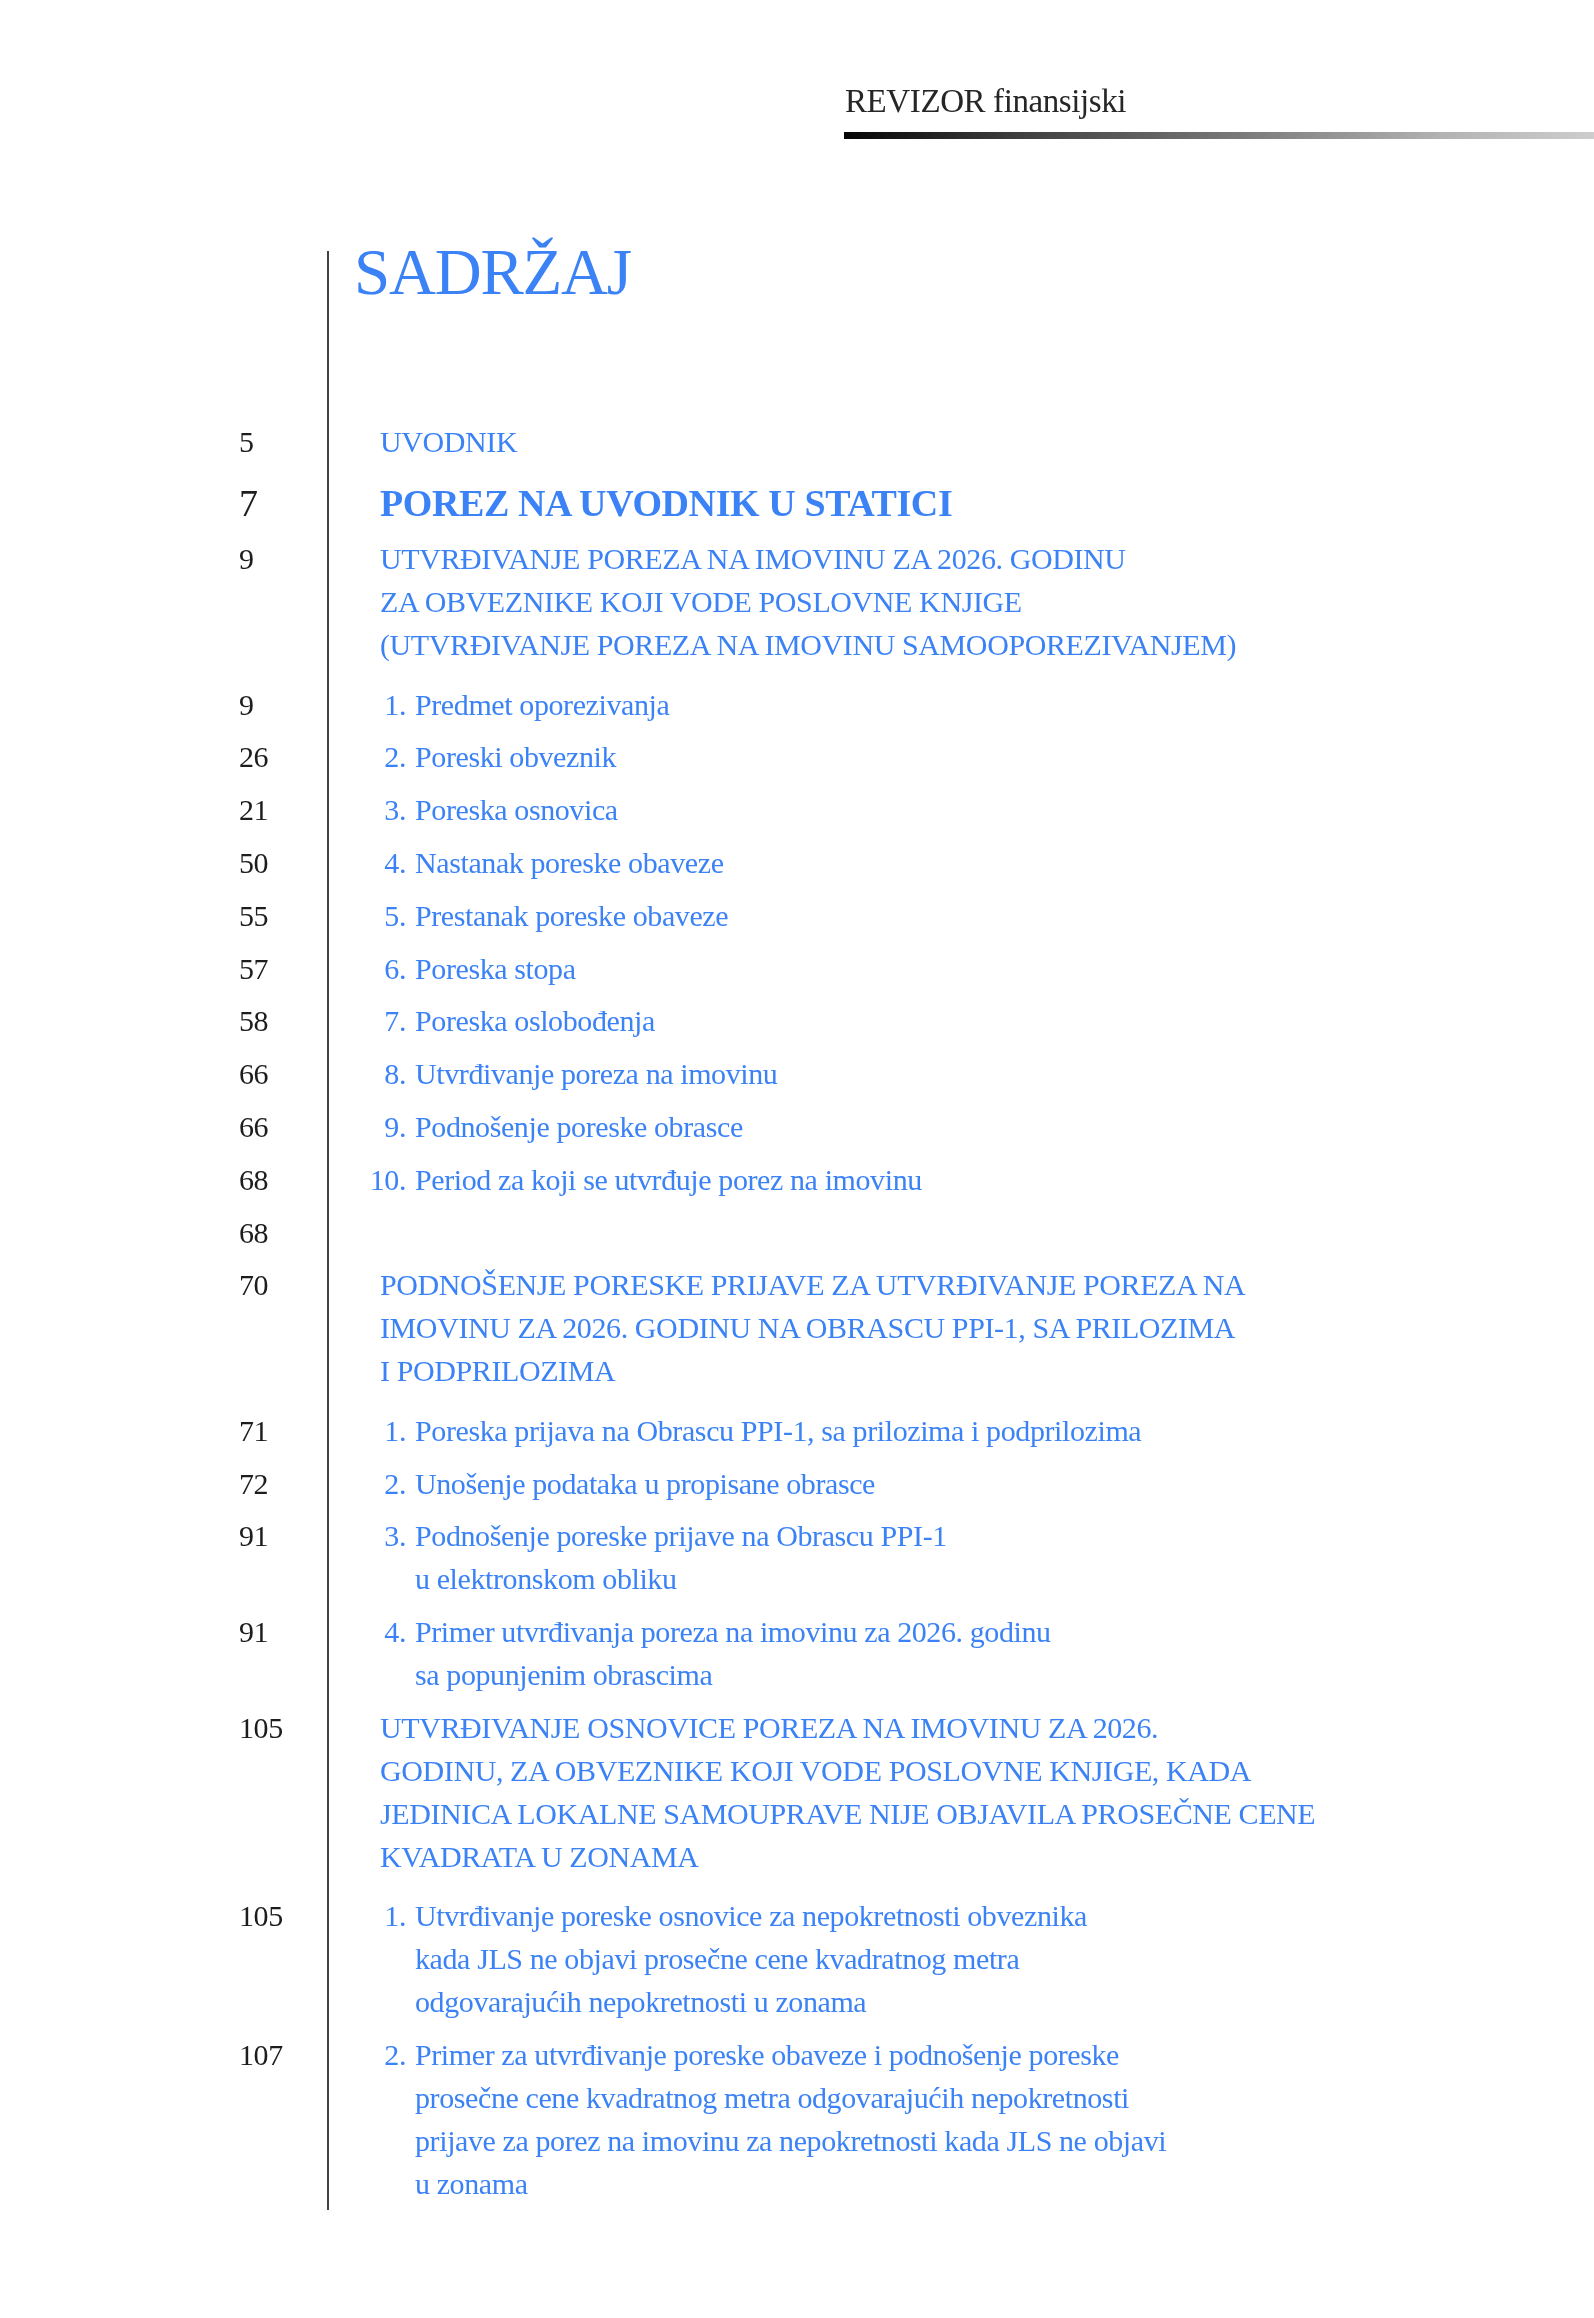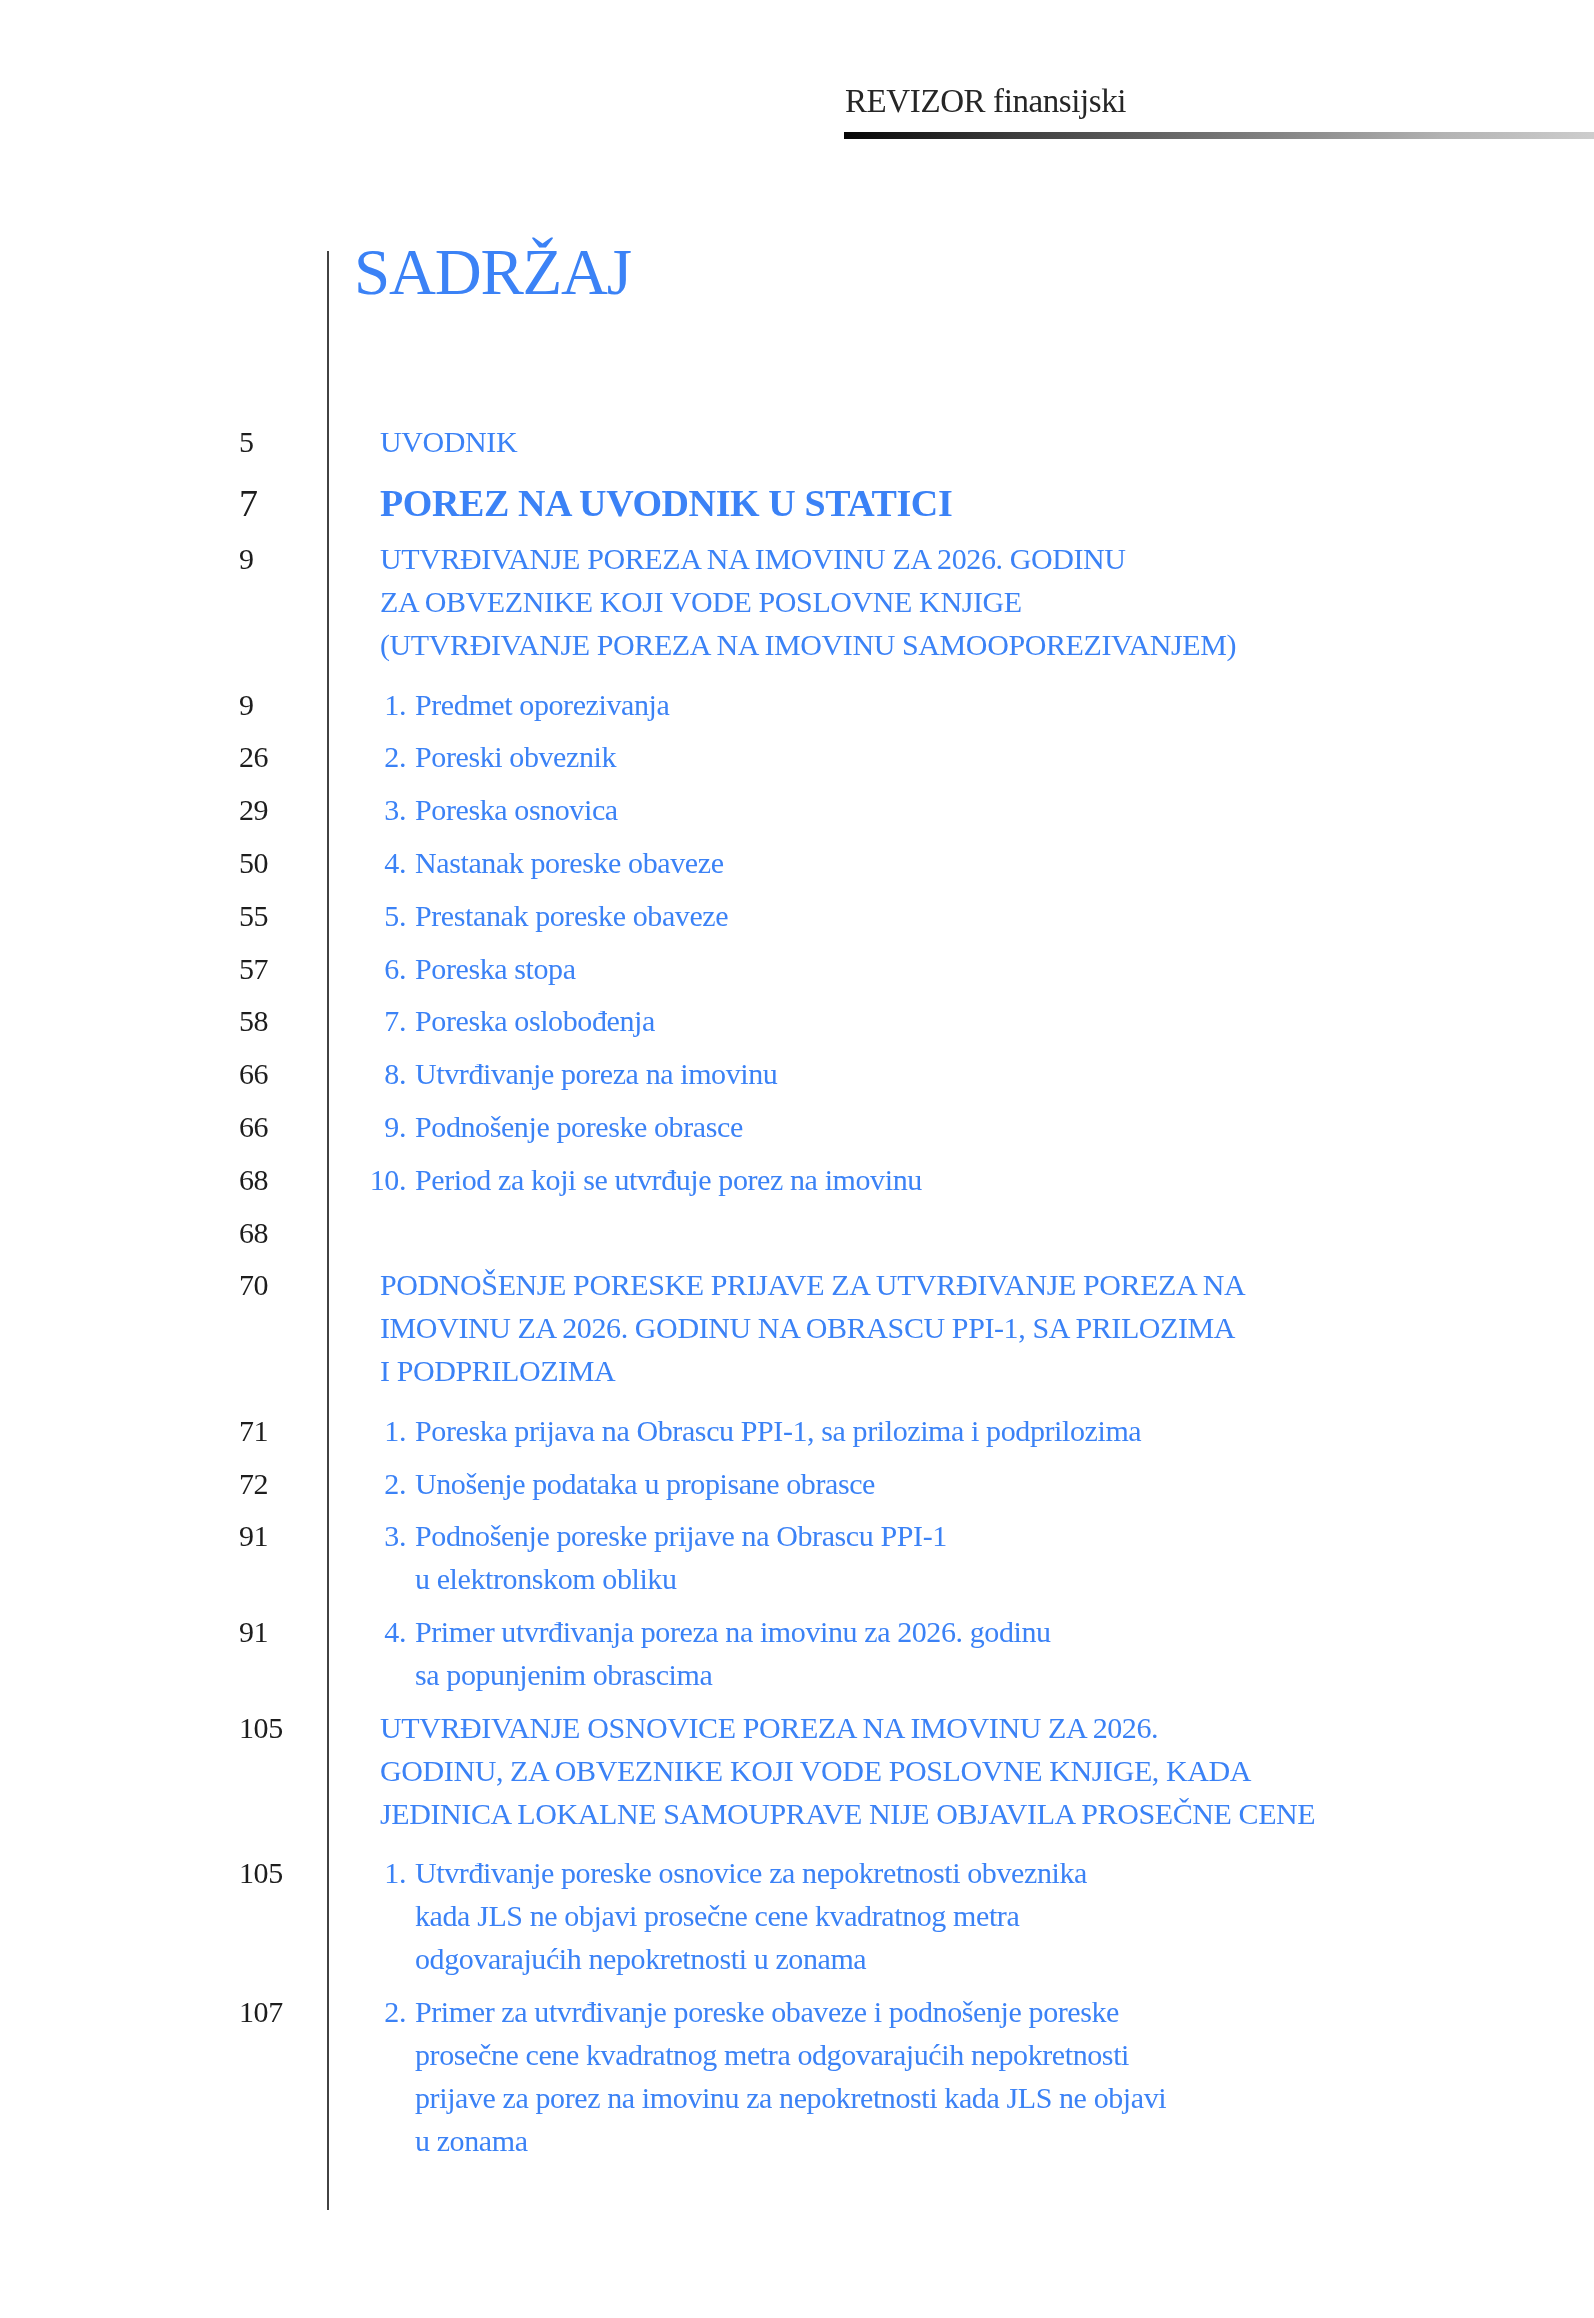--- a/index.html
+++ b/index.html
@@ -157,21 +157,21 @@
         </div>
       </div>
       <div class="row item">
         <div class="num">26</div>
         <div class="entry">
           <span class="marker">2.</span>
           <div class="line">Poreski obveznik</div>
         </div>
       </div>
       <div class="row item">
-        <div class="num">29</div>
+        <div class="num">21</div>
         <div class="entry">
           <span class="marker">3.</span>
           <div class="line">Poreska osnovica</div>
         </div>
       </div>
       <div class="row item">
         <div class="num">50</div>
         <div class="entry">
           <span class="marker">4.</span>
           <div class="line">Nastanak poreske obaveze</div>
@@ -259,20 +259,21 @@
           <div class="line">Primer utvrđivanja poreza na imovinu za 2026. godinu</div>
           <div class="line">sa popunjenim obrascima</div>
         </div>
       </div>
       <div class="row section">
         <div class="num">105</div>
         <div class="entry">
           <div class="line">UTVRĐIVANJE OSNOVICE POREZA NA IMOVINU ZA 2026.</div>
           <div class="line">GODINU, ZA OBVEZNIKE KOJI VODE POSLOVNE KNJIGE, KADA</div>
           <div class="line">JEDINICA LOKALNE SAMOUPRAVE NIJE OBJAVILA PROSEČNE CENE</div>
+          <div class="line">KVADRATA U ZONAMA</div>
         </div>
       </div>
       <div class="row item">
         <div class="num">105</div>
         <div class="entry">
           <span class="marker">1.</span>
           <div class="line">Utvrđivanje poreske osnovice za nepokretnosti obveznika</div>
           <div class="line">kada JLS ne objavi prosečne cene kvadratnog metra</div>
           <div class="line">odgovarajućih nepokretnosti u zonama</div>
         </div>

